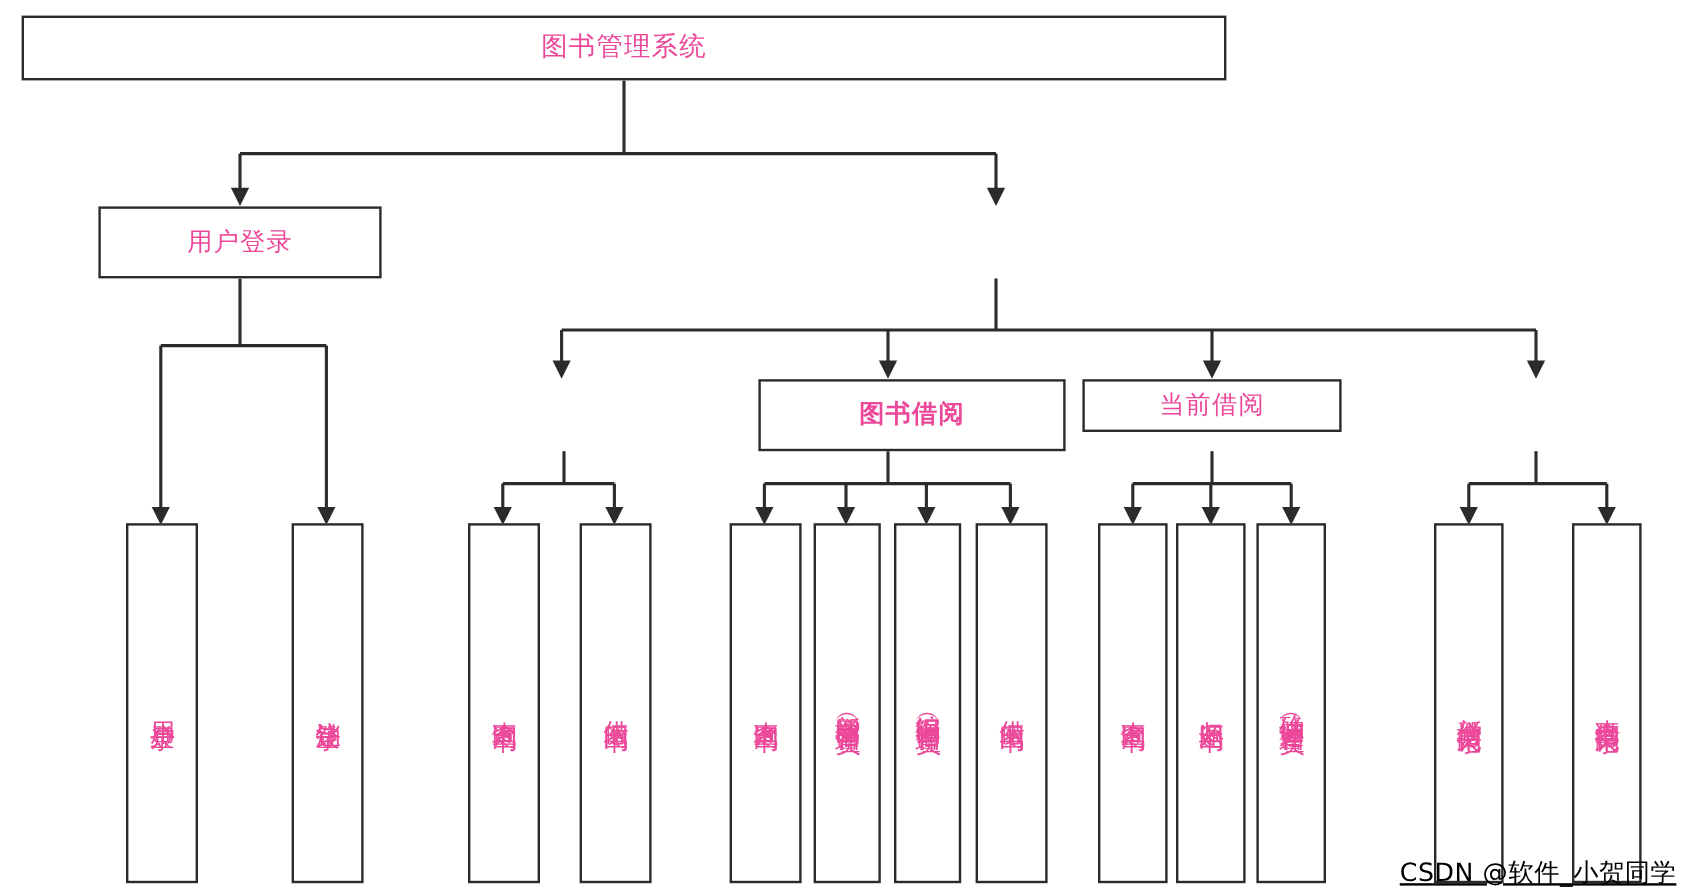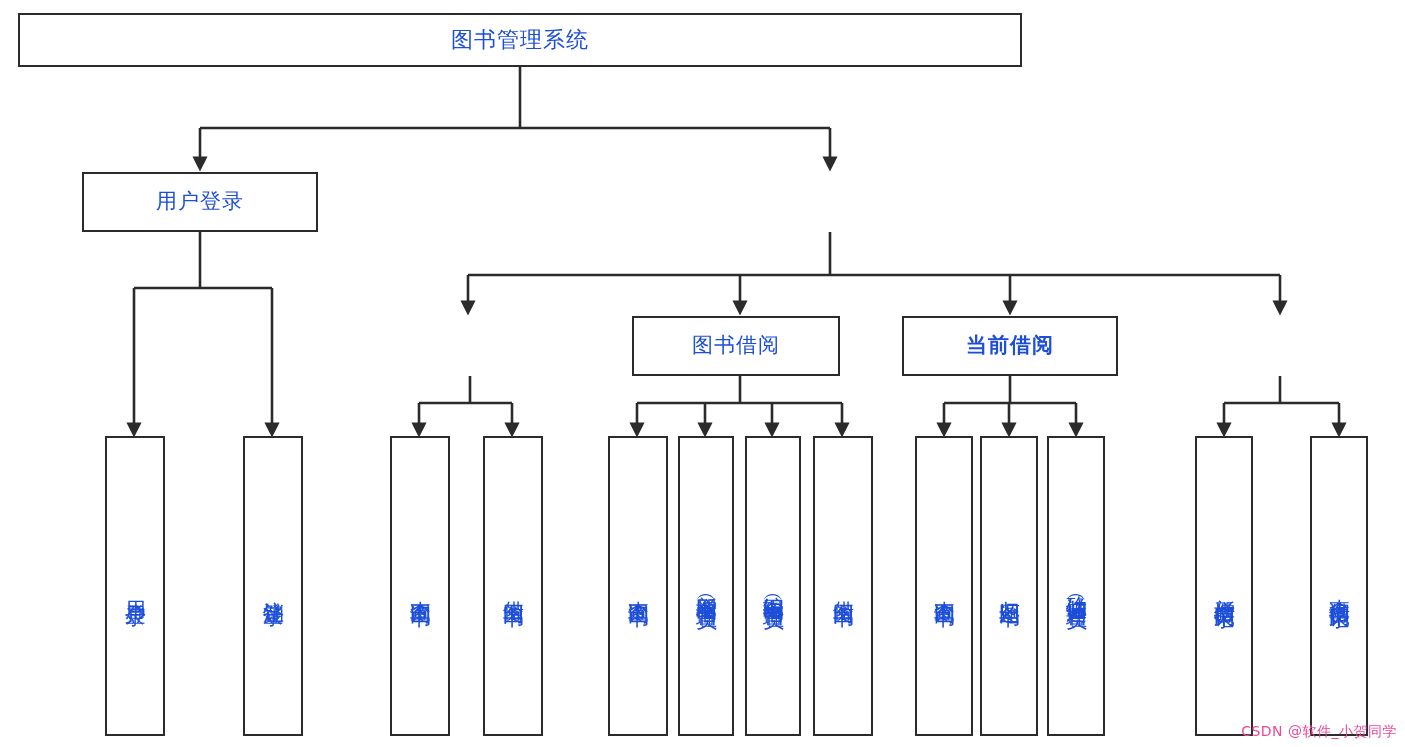--- a/index.html
+++ b/index.html
@@ -27,21 +27,21 @@
     pointer-events: none;
   }
   .node {
     position: absolute;
     box-sizing: border-box;
     border: 2px solid #2b2b2b;
     background: #ffffff;
     display: flex;
     align-items: center;
     justify-content: center;
-    color: #1d4ed8;
+    color: #ec4899;
   }
   .node.horiz {
     font-size: 21px;
     letter-spacing: 1px;
     line-height: 1.2;
   }
   .node.root {
     font-size: 22px;
   }
   .node.leaf {
@@ -62,25 +62,26 @@
     align-items: center;
     justify-content: center;
   }
   .vtext.topstart {
     align-items: flex-start;
   }
   #watermark {
     position: absolute;
     right: 8px;
     bottom: 6px;
-    font-size: 14px;
-    color: #ec4899;
+    font-size: 21px;
+    color: #000000;
     letter-spacing: 0.5px;
     white-space: nowrap;
     font-family: "DejaVu Sans", "Liberation Sans", sans-serif;
+    text-decoration: underline;
   }
 </style>
 </head>
 <body>
 
 <div id="canvas">
 
   <svg id="edges" viewBox="0 0 1405 747" xmlns="http://www.w3.org/2000/svg">
     <defs>
       <marker id="arrow" viewBox="0 0 12 12" refX="6" refY="6" markerWidth="7" markerHeight="7" orient="auto-start-reverse">
@@ -132,24 +133,24 @@
   </svg>
 
   <div class="node horiz root" style="left:18px; top:13px; width:1004px; height:54px;">
     <span>图书管理系统</span>
   </div>
 
   <div class="node horiz" style="left:82px; top:172px; width:236px; height:60px;">
     <span>用户登录</span>
   </div>
 
-  <div class="node horiz" style="left:632px; top:316px; width:208px; height:60px;">
+  <div class="node horiz" style="left:632px; top:316px; width:256px; height:60px;font-weight:bold;">
     <span>图书借阅</span>
   </div>
-  <div class="node horiz" style="left:902px; top:316px; width:216px; height:60px;font-weight:bold;">
+  <div class="node horiz" style="left:902px; top:316px; width:216px; height:44px;">
     <span>当前借阅</span>
   </div>
 
   <div class="node leaf" style="left:105px; top:436px; width:60px; height:300px;">
     <span class="vtext">用户登录</span>
   </div>
   <div class="node leaf" style="left:243px; top:436px; width:60px; height:300px;">
     <span class="vtext">注销登录</span>
   </div>
 

